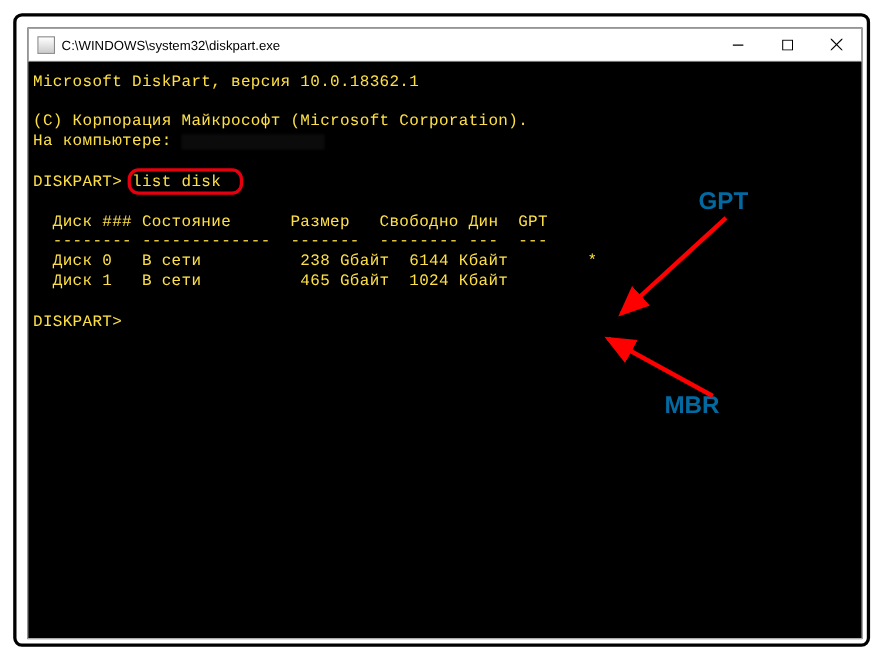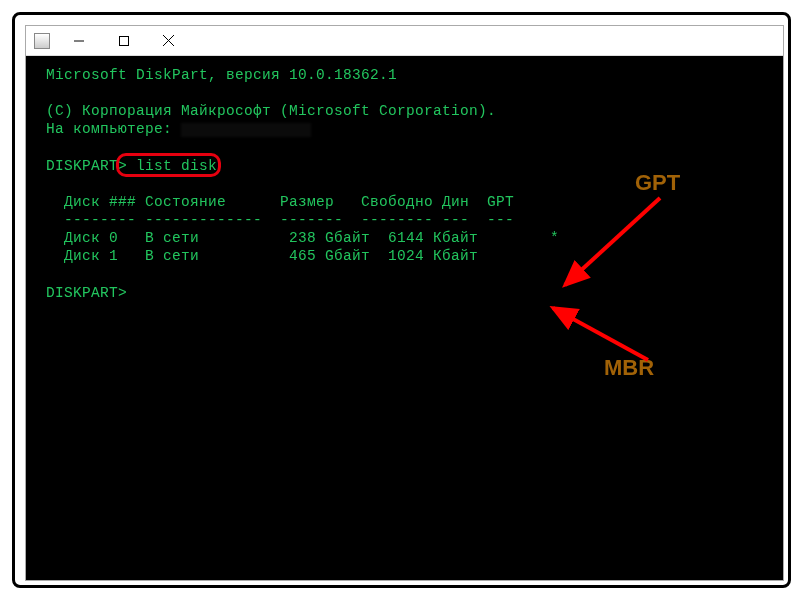--- a/index.html
+++ b/index.html
@@ -52,22 +52,22 @@
     display: flex;
     align-items: center;
     justify-content: center;
     font-size: 12px;
     color: #000;
   }
   .win-btn svg { stroke: #000; fill: none; stroke-width: 1; }
   .terminal {
     flex: 1;
     background: #000;
-    color: #22c55e;
-    padding: 10px 20px;
+    color: #fde047;
+    padding: 10px 4px;
     font-size: 14.5px;
     line-height: 1.25;
     white-space: pre;
     position: relative;
     letter-spacing: 0.3px;
   }
   .highlight-box {
     position: absolute;
     border: 3px solid #e6000f;
     border-radius: 10px;
@@ -78,32 +78,33 @@
     width: 130px; height: 14px;
     background: #0b0b0b;
     vertical-align: middle;
     filter: blur(1px);
   }
   .annot {
     position: absolute;
     font-family: Arial, sans-serif;
     font-weight: bold;
     font-size: 22px;
-    color: #a16207;
+    color: #0369a1;
   }
   svg.arrow { position: absolute; pointer-events: none; }
 </style>
 </head>
 <body>
 
 <div class="outer-frame">
   <div class="window">
 
     <div class="titlebar">
       <div class="title-icon"></div>
+      <div class="title-text">C:\WINDOWS\system32\diskpart.exe</div>
       <div class="win-controls">
         <div class="win-btn">
           <svg width="10" height="10">
               <line x1="0" y1="5" x2="10" y2="5"></line>
             </svg>
         </div>
         <div class="win-btn">
           <svg width="10" height="10">
               <rect x="0.5" y="0.5" width="9" height="9"></rect>
             </svg>

